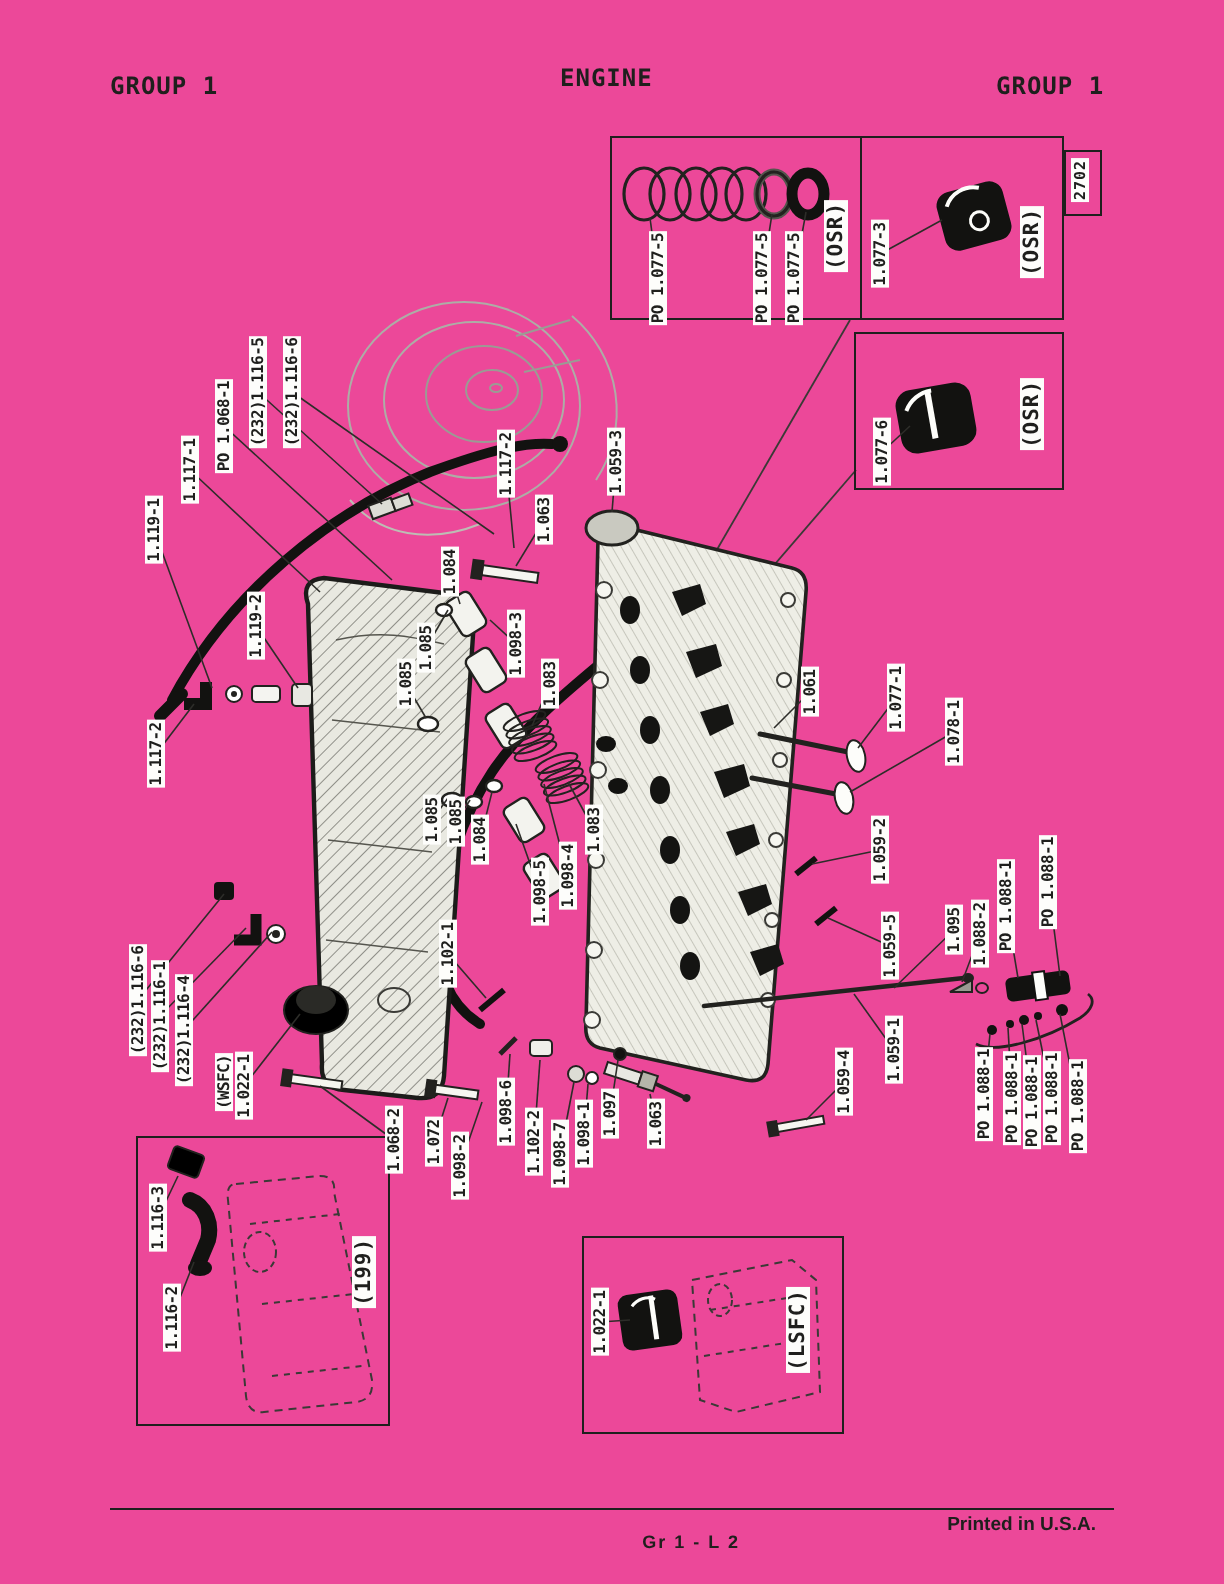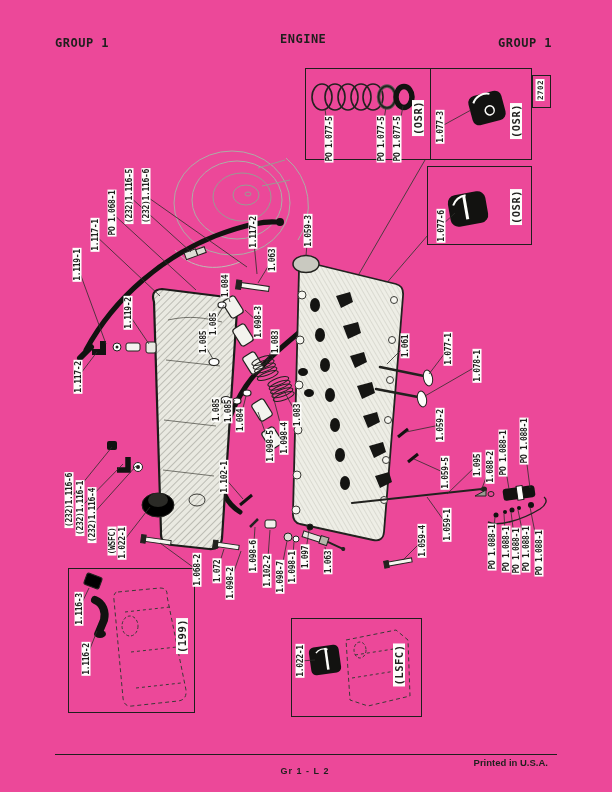--- a/index.html
+++ b/index.html
@@ -17,21 +17,21 @@
   .box-tag{left:532px;top:75px;width:17px;height:31px;}
   .box-pan{left:68px;top:568px;width:125px;height:143px;}
   .box-lsfc{left:291px;top:618px;width:129px;height:97px;}
   #labels .plabel{position:absolute;z-index:4;font:bold 8px "DejaVu Sans Mono",monospace;
         color:#1f1f1d;white-space:nowrap;letter-spacing:-.3px;background:#fdfdfb;padding:0 1px;
         transform:translate(-50%,-50%) rotate(-90deg);}
   .caption{position:absolute;z-index:3;left:163px;top:733px;width:280px;text-align:center;
         font:bold 11px "Liberation Sans",sans-serif;letter-spacing:.8px;}
   .rule{position:absolute;z-index:3;left:55px;top:754px;width:502px;border-top:1.2px solid #1f1f1d;}
   .printed{position:absolute;z-index:3;right:64px;top:757px;font:bold 9.5px "Liberation Sans",sans-serif;margin-left:14px;}
-  .pagecode{position:absolute;z-index:3;left:240px;top:766px;width:130px;text-align:center;
+  .pagecode{position:absolute;z-index:3;left:240px;top:766px;width:130px;text-align:right;
         font:bold 9px "Liberation Sans",sans-serif;letter-spacing:1px;}
 </style>
 </head>
 <body>
 
 <div class="page">
 
   <svg class="art" width="612" height="792" viewBox="0 0 612 792">
     <defs>
       <pattern id="h1" width="5" height="5" patternUnits="userSpaceOnUse" patternTransform="rotate(45)">

